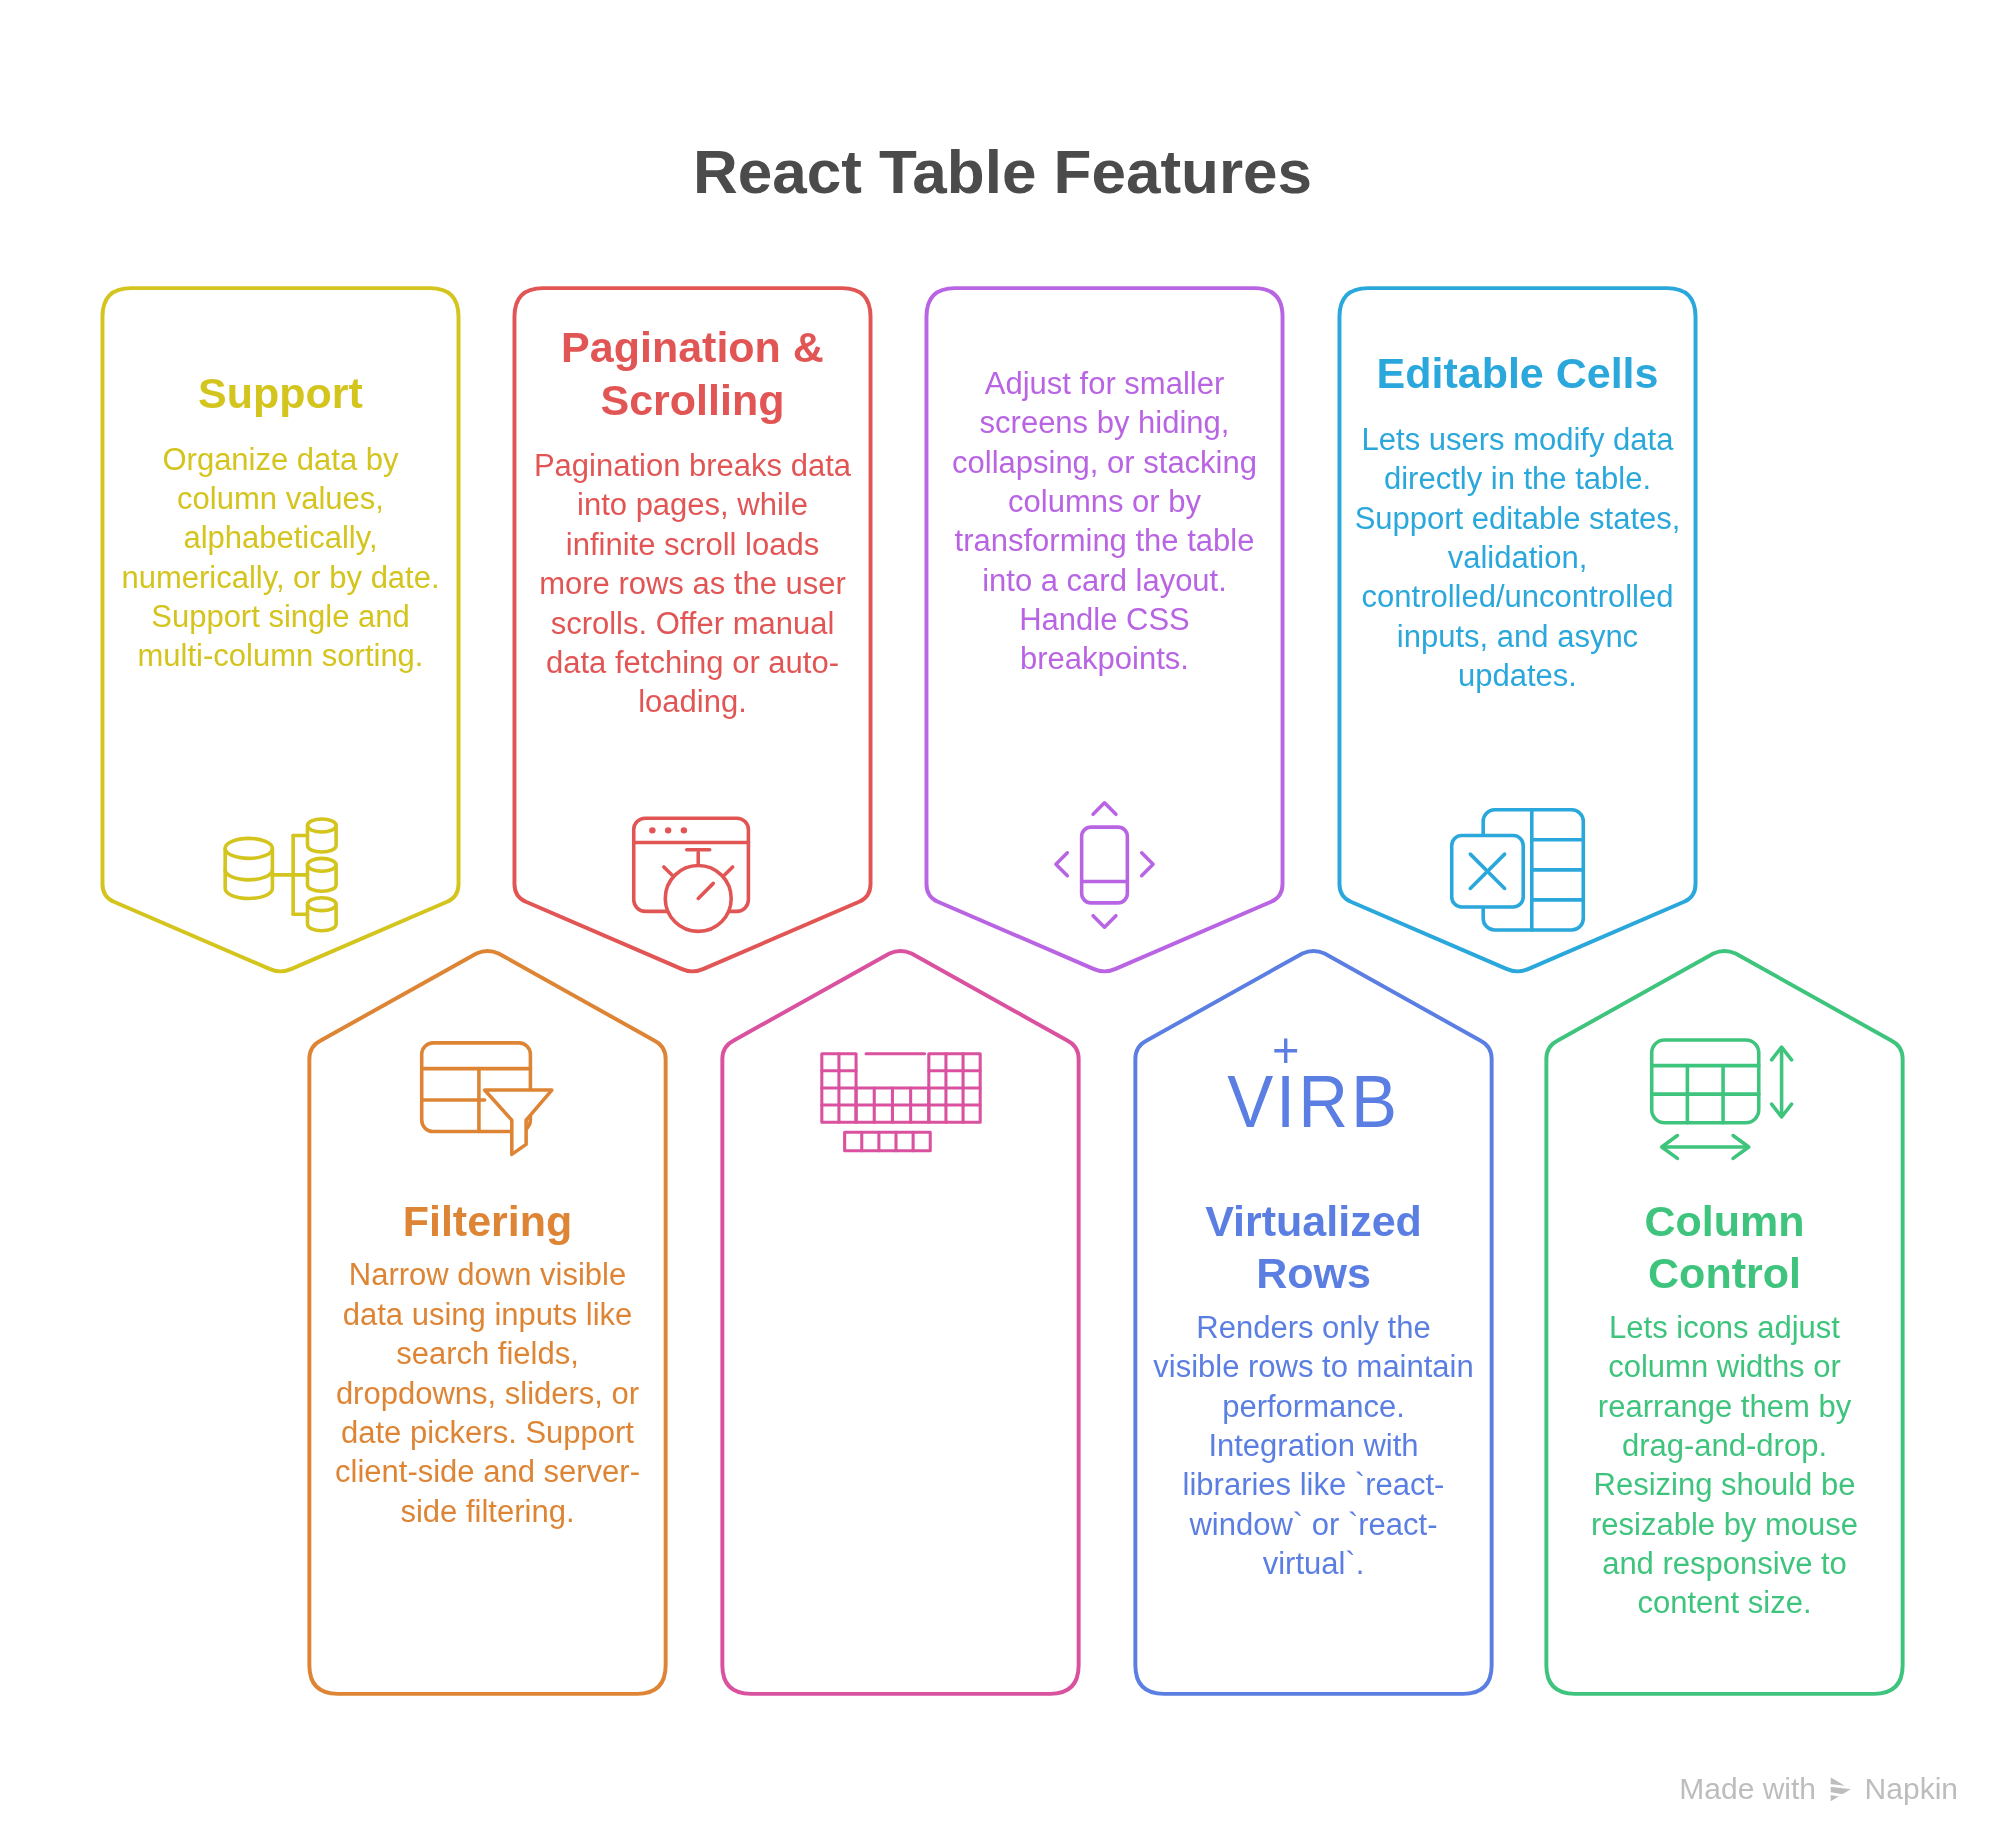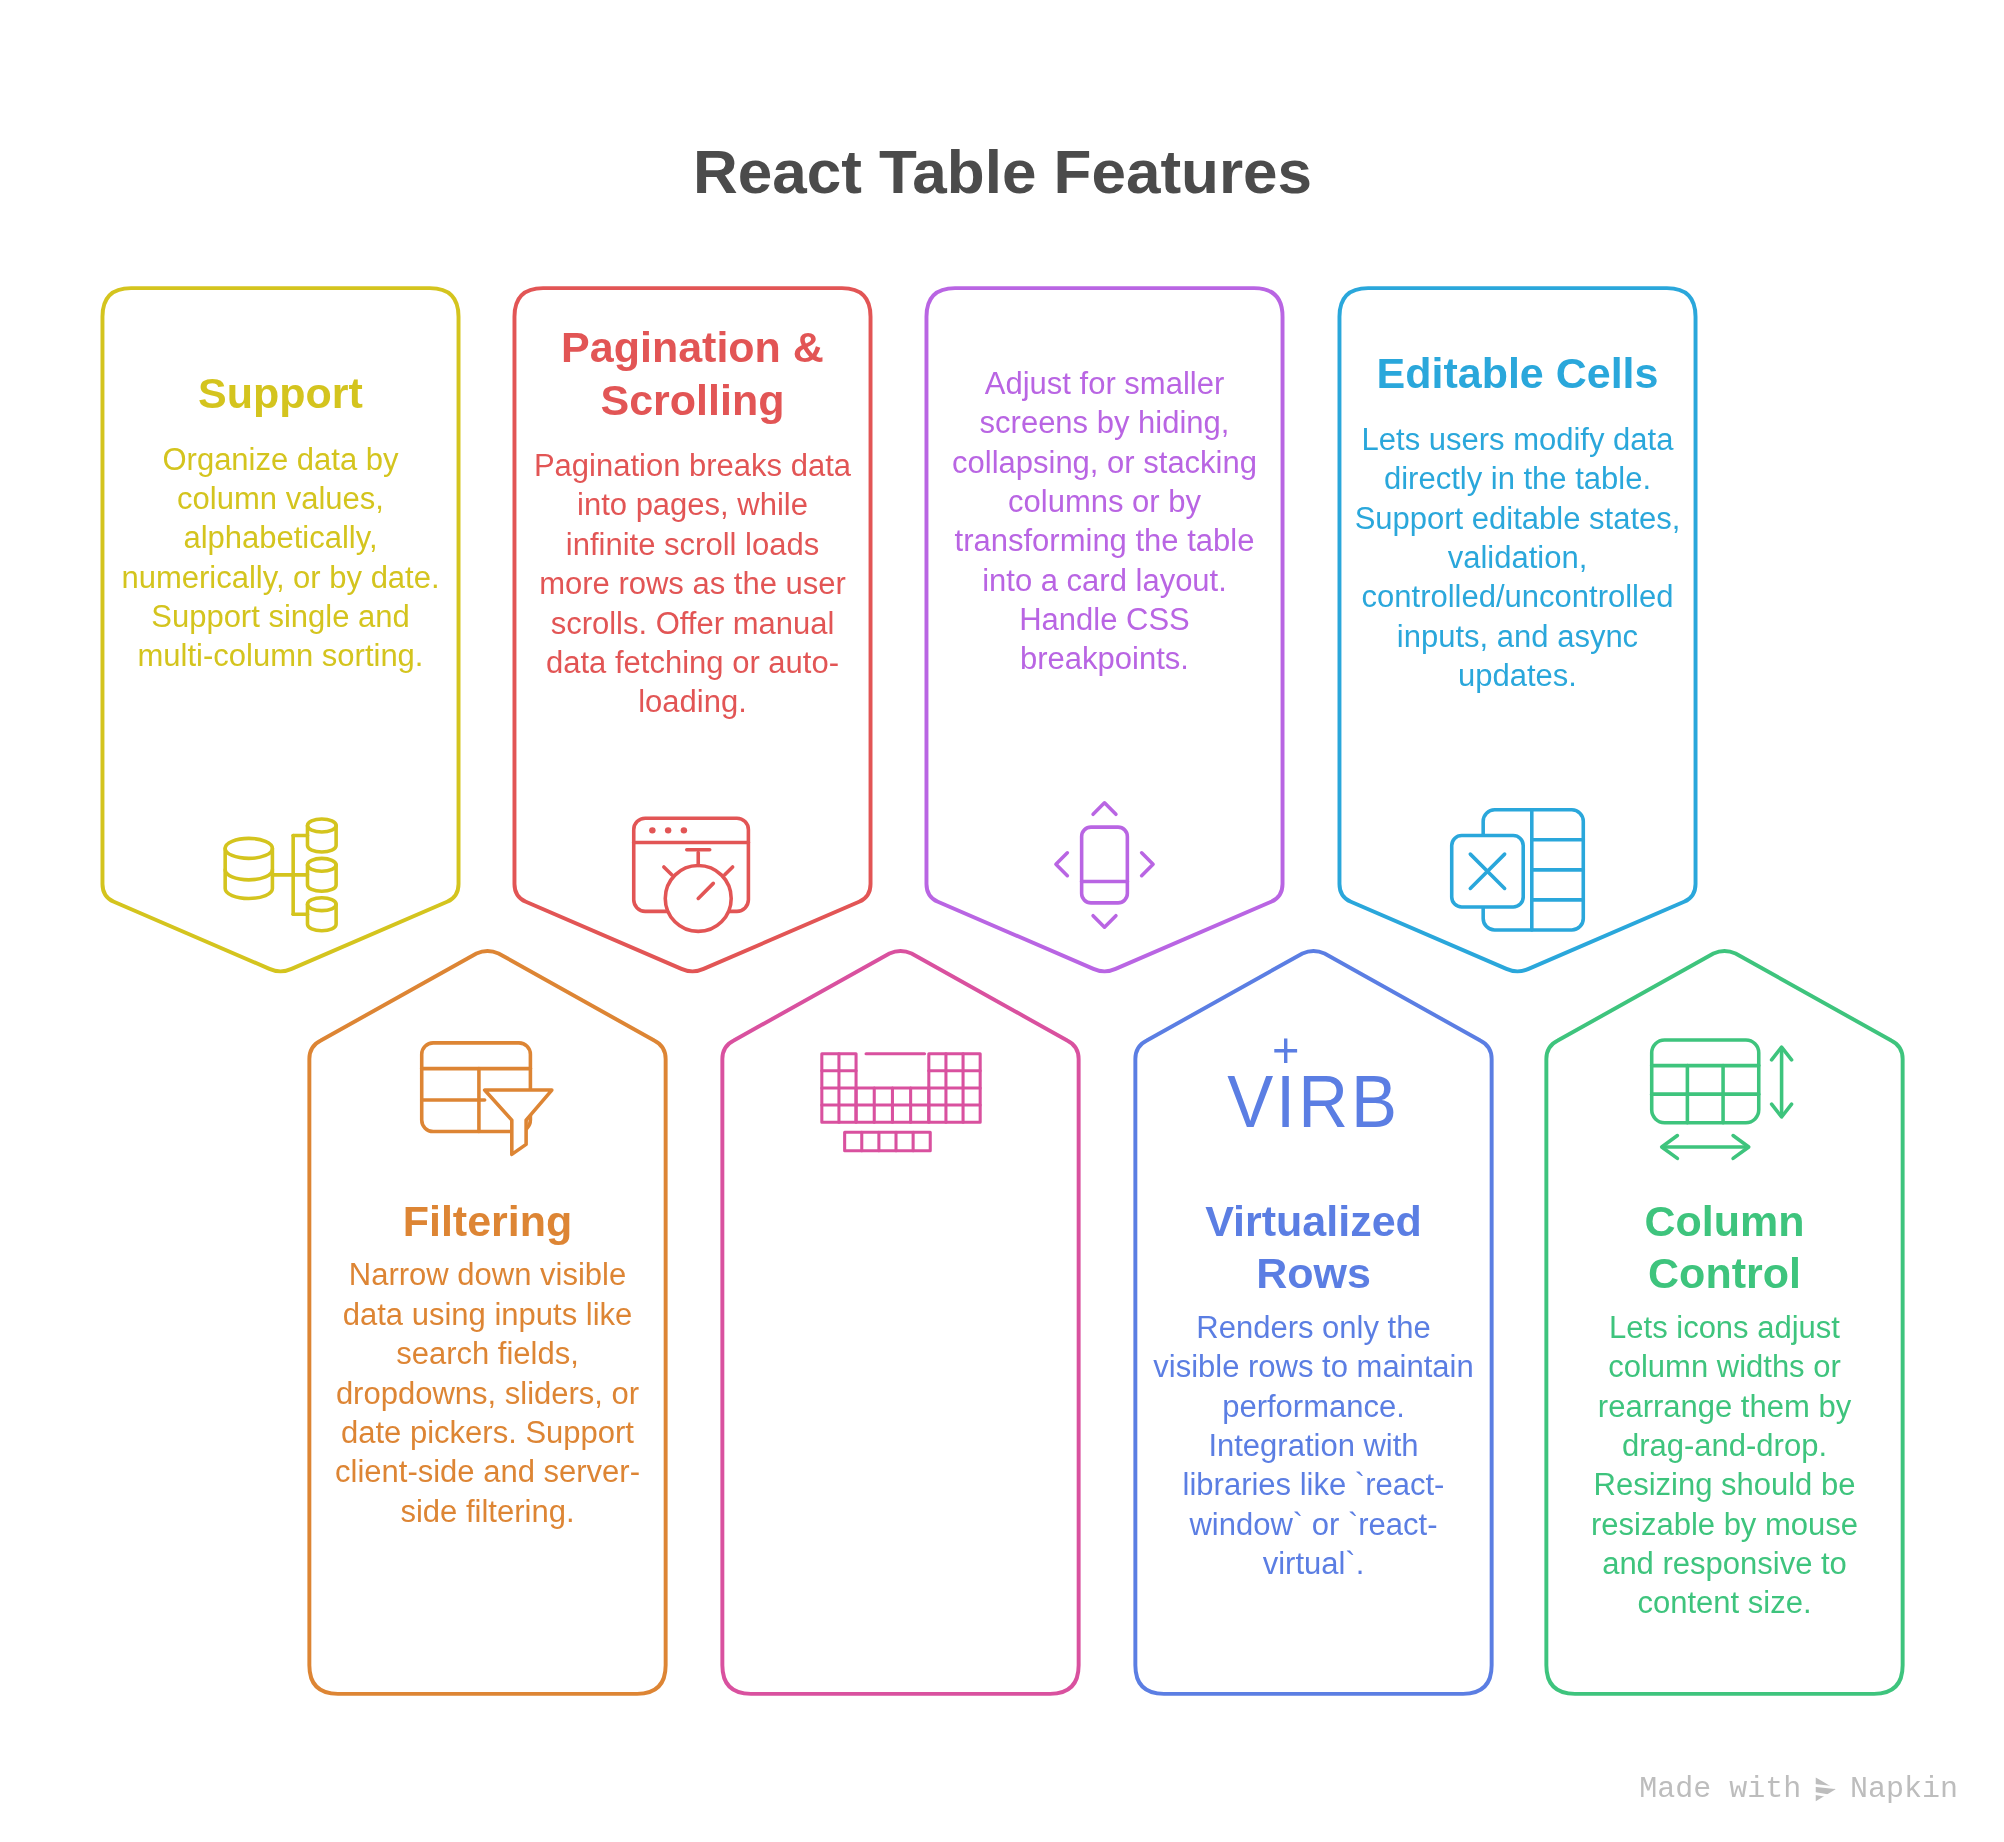--- a/index.html
+++ b/index.html
@@ -215,21 +215,21 @@
         <polyline points="44,142 22,158 44,174"></polyline>
         <polyline points="122,142 144,158 122,174"></polyline>
       </svg>
     </div>
     <div class="bc-text">
       <div class="card-title">Column Control</div>
       <div class="card-body">Lets icons adjust column widths or rearrange them by drag-and-drop. Resizing should be resizable by mouse and responsive to content size.</div>
     </div>
   </div>
 
-  <div class="watermark" style="color: rgb(189, 189, 189); font-family: Liberation Mono, monospace;">
+  <div class="watermark" style="color: rgb(189, 189, 189);">
     <span>Made with</span>
     <svg class="wm-logo" width="28.6" height="28.6" viewBox="0 0 36 36">
       <path d="M6 3 L31 18 L6 33 Z" fill="#bdbdbd"></path>
       <line x1="4" y1="13" x2="30" y2="16" stroke="#ffffff" stroke-width="3.5"></line>
       <line x1="4" y1="23" x2="26" y2="27" stroke="#ffffff" stroke-width="3.5"></line>
     </svg>
     <span>Napkin</span>
   </div>
 
 </div>

